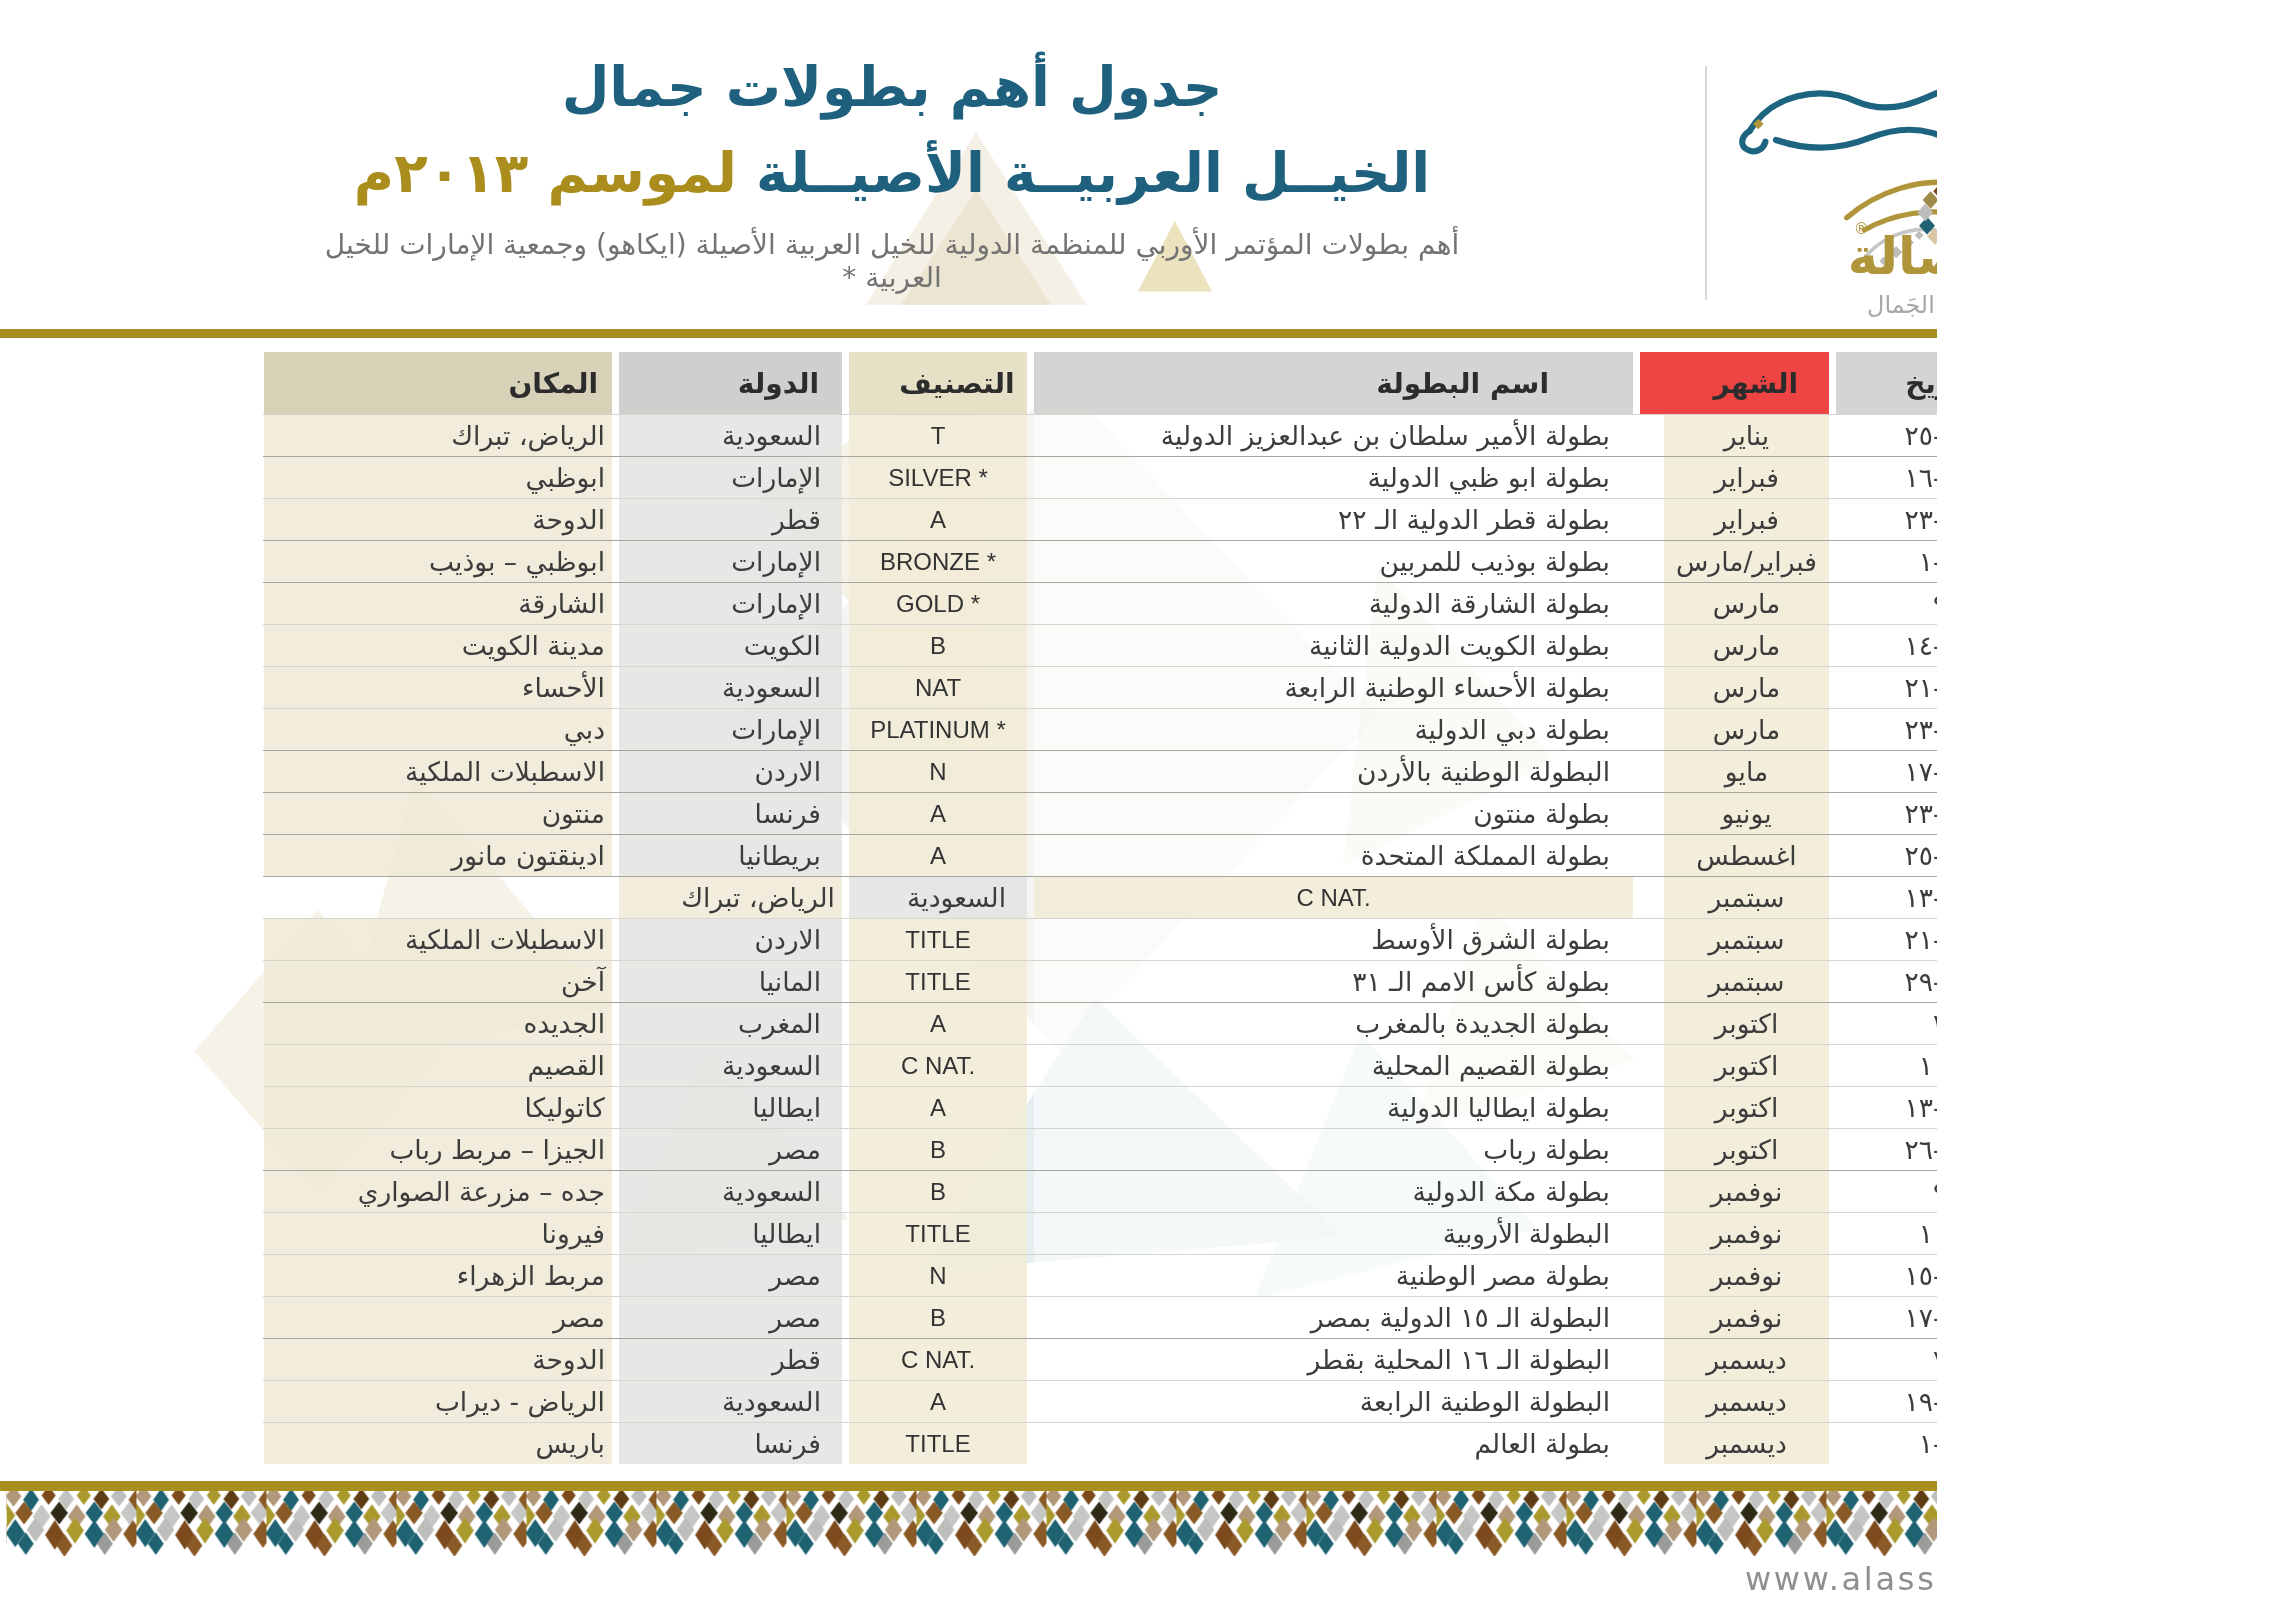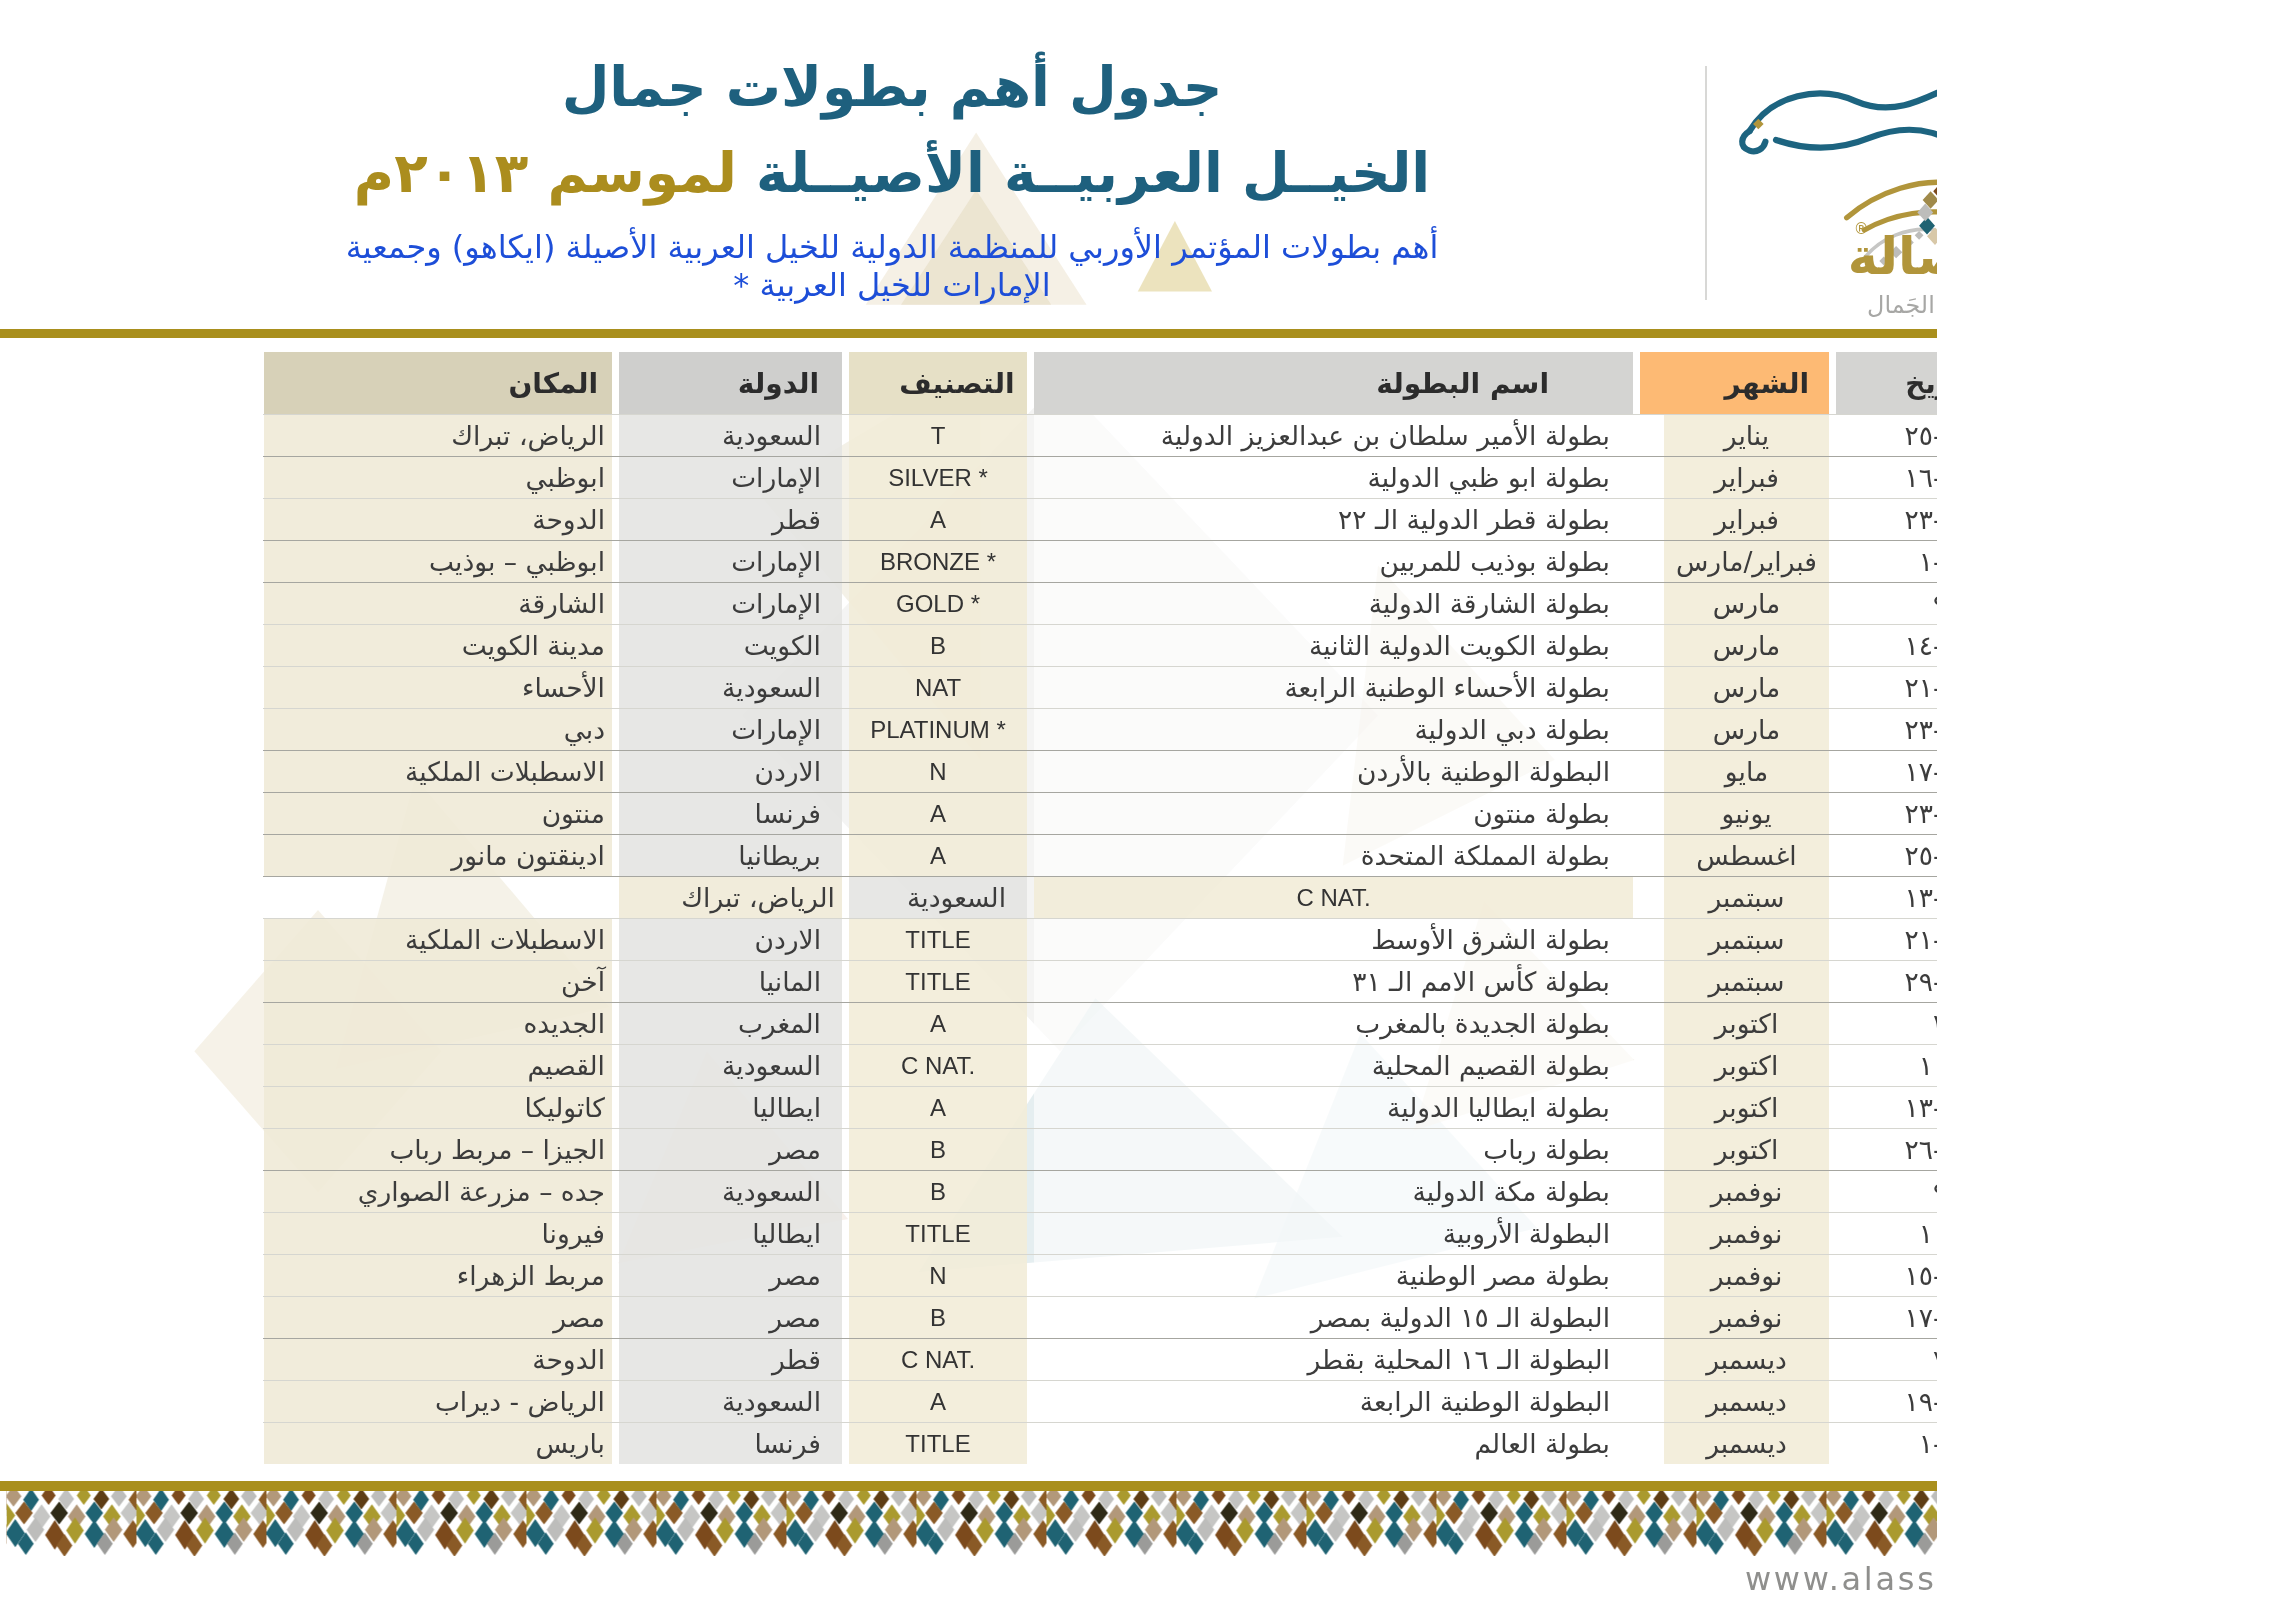--- a/index.html
+++ b/index.html
@@ -4,21 +4,21 @@
 <style>
   html,body{margin:0;padding:0;background:#ffffff;}
   #page{position:relative;width:1937px;height:1622px;background:#ffffff;overflow:hidden;
         font-family:"DejaVu Sans",sans-serif;color:#3c3c3c;}
   svg{display:block;}
 
   
   .title-block{position:absolute;top:44px;left:309px;width:1166px;text-align:center;direction:rtl;z-index:3;}
   .t1,.t2{font-size:55px;line-height:86px;font-weight:bold;color:#1e607e;letter-spacing:0;}
   .t2 .gold-part{color:#ab8d1e;}
-  .subtitle{margin-top:12.4px;font-size:32px;color:#1d4ed8;}
+  .subtitle{margin-top:12.4px;font-size:28px;color:#737373;}
 
   .vdiv{position:absolute;left:1705px;top:66px;width:1.8px;height:234px;background:#d8d8d6;z-index:3;}
 
   .logo-block{position:absolute;left:1723px;top:25px;width:477px;height:305px;z-index:3;}
 
   
   .gold-rule{position:absolute;left:0;width:2295px;background:#a98f1d;z-index:4;}
   .gold-rule.top{top:329px;height:8.8px;}
   .gold-rule.bottom{top:1481px;height:9.7px;}
 
@@ -30,21 +30,21 @@
   .trow{display:grid;grid-template-columns:172px 189px 599px 178px 223px 348px;column-gap:7px;
         direction:rtl;height:42px;box-sizing:border-box;}
   .trow+.trow{border-top:0.9px solid #d6d6d0;}
   .trow.group{border-top:1.8px solid #a6a6a0;}
   .trow.thead{height:62px;border-top:none;}
   .cell{display:flex;align-items:center;font-size:26.5px;color:#3c3c3c;overflow:hidden;white-space:nowrap;}
 
   
   .thead .cell{font-weight:bold;font-size:28px;color:#2c2c2c;}
   .thead .col-date{background:#d4d4d2;padding-right:14px;}
-  .thead .col-month{background:#fdba74;padding-right:20px;}
+  .thead .col-month{background:#ef4444;padding-right:31px;}
   .thead .col-name{background:#d4d4d2;padding-right:84px;}
   .thead .col-cls{background:#e6e0c6;padding-right:12.4px;justify-content:flex-start;}
   .thead .col-country{background:#cfcfcd;padding-right:23px;}
   .thead .col-place{background:#d7d1b8;padding-right:14px;}
 
   
   .trow:not(.thead) .col-date{background:rgba(255,255,255,.6);justify-content:flex-start;padding-right:37px;}
   .trow:not(.thead) .col-month{background:rgba(242,236,216,.9);justify-content:center;margin-left:24px;}
   .trow:not(.thead) .col-name{background:rgba(255,255,255,.6);justify-content:flex-start;padding-right:23px;}
   .trow:not(.thead) .col-cls{background:rgba(242,236,216,.9);justify-content:center;

